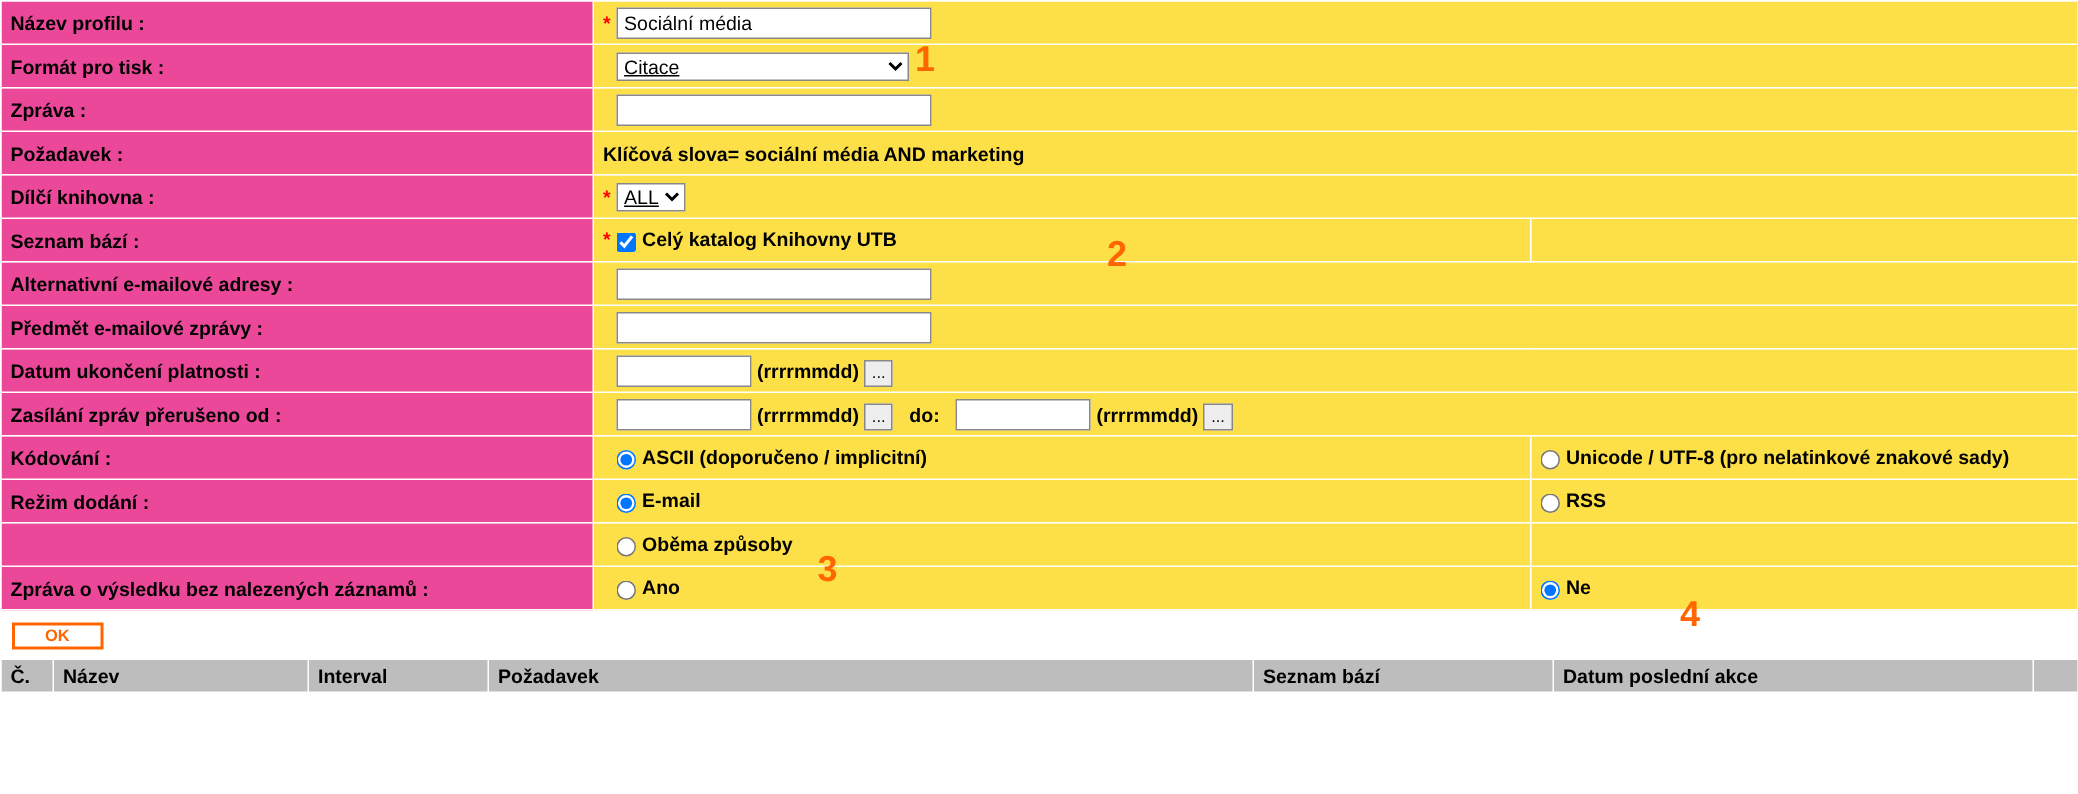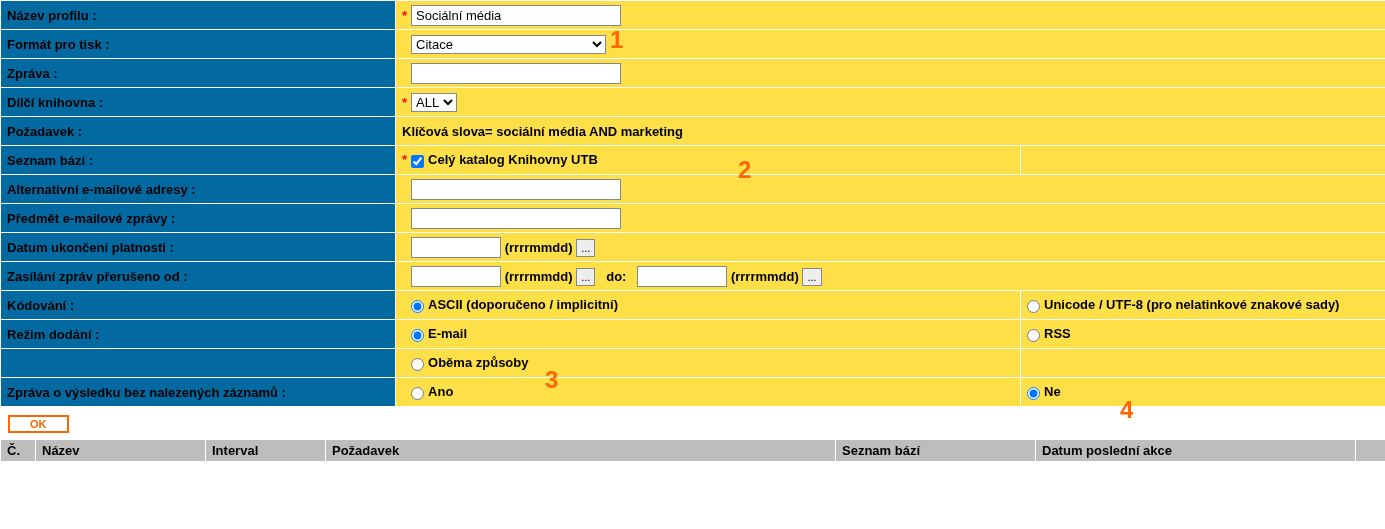--- a/index.html
+++ b/index.html
@@ -1,21 +1,21 @@
 <!DOCTYPE html>
 <html><head>
 <meta charset="utf-8">
 <style>
   html, body { margin:0; padding:0; font-family: Arial, Helvetica, sans-serif; font-size:13px; color:#000; background:#fff;}
   .form-table { width:1385px; border-collapse:collapse; table-layout:fixed;}
-  .form-table td { border:1px solid #fff; background:#0369a1; padding:3px 6px; font-weight:bold; vertical-align:middle; height:22px;}
+  .form-table td { border:1px solid #fff; background:#ec4899; padding:3px 6px; font-weight:bold; vertical-align:middle; height:22px;}
   .form-table td.input{ background:#fde047; font-weight:normal;}
   .req { color:#ff0000; font-weight:bold; margin-right:4px;}
   input[type=text]{ font-family:Arial; font-size:13px; padding:2px 4px; border:1px solid #888; background:#fff;}
-  select{ font-family:Arial; font-size:13px; border:1px solid #888; background:#fff;}
+  select{ font-family:Arial; font-size:13px; border:1px solid #888; background:#fff;text-decoration:underline;}
   input[type=checkbox], input[type=radio]{ vertical-align:middle; margin:0 4px 0 0;}
   .btn-small{ display:inline-block; padding:0 4px; border:1px solid #888; background:#eee; font-size:11px; cursor:pointer; height:18px; line-height:16px;}
   .ok-button{ margin:8px 0 6px 8px; padding:1px 20px; border:2px solid #ff6600; background:#fff; color:#ff6600; font-weight:bold; font-size:11px; cursor:pointer;}
   .annot{ color:#ff6600; font-weight:bold; font-size:24px; position:absolute; z-index:10;}
   .results{ width:1385px; border-collapse:collapse; table-layout:fixed;}
   .results th{ background:#bdbdbd; color:#000; font-weight:bold; text-align:left; padding:3px 6px; border:1px solid #fff;}
   .wrap{ position:relative; width:1385px;}
   .hint{ font-weight:bold;}
 </style>
 </head>
@@ -43,29 +43,29 @@
   </td>
 </tr>
 
 
 <tr>
   <td>Zpráva  :</td>
   <td class="input" colspan="2"><span class="req" style="visibility:hidden">*</span><input type="text" style="width: 200px;" value=""></td>
 </tr>
 
 <tr>
+  <td>Požadavek  :</td>
+  <td class="input" colspan="2" style="font-weight:bold;">Klíčová slova= sociální média AND marketing</td>
+</tr>
+
+<tr>
   <td>Dílčí knihovna :</td>
   <td class="input" colspan="2">
     <span class="req">*</span><select><option>ALL</option></select>
   </td>
-</tr>
-
-<tr>
-  <td>Požadavek  :</td>
-  <td class="input" colspan="2" style="font-weight:bold;">Klíčová slova= sociální média AND marketing</td>
 </tr>
 
 <tr>
   <td>Seznam bází  :</td>
   <td class="input" style="font-weight:bold;">
     <span class="req">*</span><input type="checkbox" checked="" style=""><span>Celý katalog Knihovny UTB</span>
   </td>
   <td class="input"></td>
 </tr>
 

